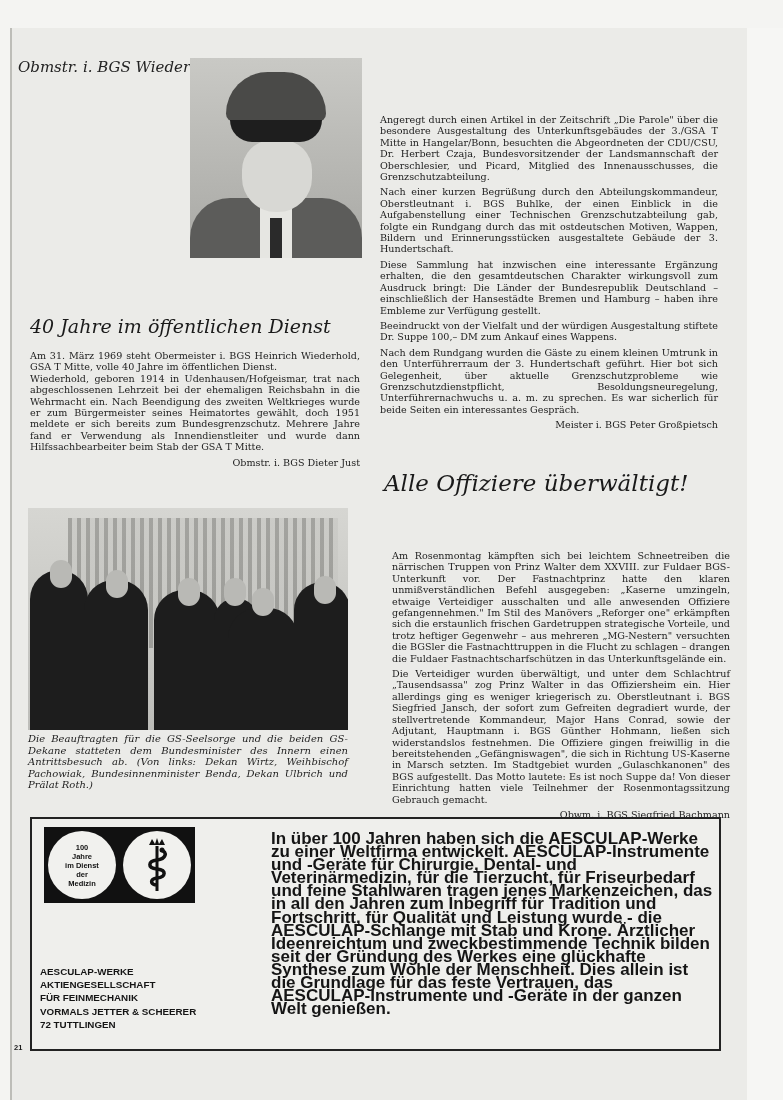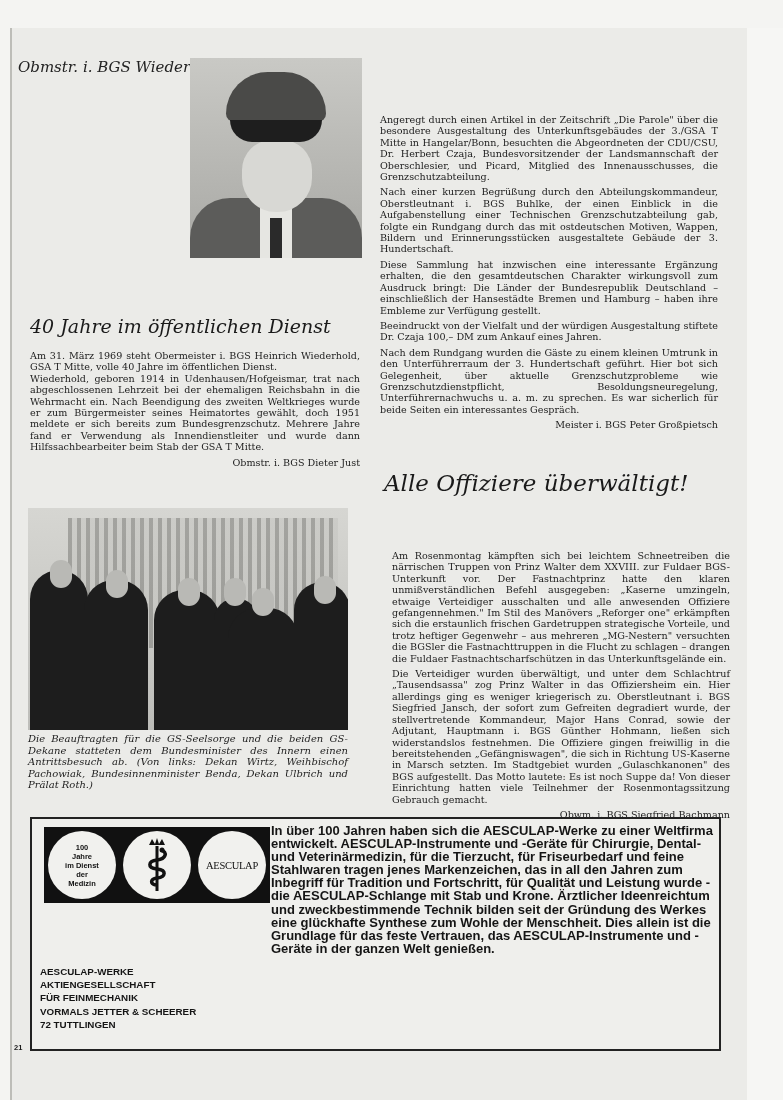--- a/index.html
+++ b/index.html
@@ -56,21 +56,21 @@
   .ad {
     left: 30px; top: 817px; width: 687px; height: 230px;
     border: 2px solid #222; background: #efefec;
     font-family: "Liberation Sans", sans-serif; font-weight: bold;
   }
   .logo-tile { position:absolute; top:8px; width:76px; height:76px; background:#111; }
   .logo-tile .circ { position:absolute; left:4px; top:4px; width:68px; height:68px; border-radius:50%; background:#f1f1ee; display:flex; align-items:center; justify-content:center; text-align:center; }
   .logo1 { left: 12px; } .logo2 { left: 87px; } .logo3 { left: 162px; }
   .logo1 .circ span { font-size: 7.5px; line-height: 9px; color:#111; white-space: pre-line; }
   .logo3 .circ span { font-family: "Liberation Serif", serif; font-weight: normal; font-size: 10.5px; color:#111; letter-spacing:-0.3px; }
-  .ad-text { position:absolute; left:239px; top:5px; width:445px; font-size: 13px; line-height: 13.1px; color:#151515; }
+  .ad-text { position:absolute; left:239px; top:13px; width:445px; font-size: 17px; line-height: 13.1px; color:#151515; }
   .ad-text p { margin: 0 0 7px 0; }
   .ad-address { position:absolute; left:8px; top:146px; font-size: 9.8px; line-height: 13.2px; color:#151515; }
   .page-num { left: 14px; top: 1043px; font-family: "Liberation Sans", sans-serif; font-size: 7.5px; font-weight: bold; }
 </style>
 </head>
 <body>
 
 <div class="page"></div>
 <div class="edge-right"></div>
 
@@ -84,21 +84,21 @@
   <div class="visor"></div>
 </div>
 
 <h2 class="abs title t1">
   <br>
 </h2>
 <div class="abs col colB">
   <p>Angeregt durch einen Artikel in der Zeitschrift „Die Parole" über die besondere Ausgestaltung des Unterkunftsgebäudes der 3./GSA T Mitte in Hangelar/Bonn, besuchten die Abgeordneten der CDU/CSU, Dr. Herbert Czaja, Bundesvorsitzender der Landsmannschaft der Oberschlesier, und Picard, Mitglied des Innenausschusses, die Grenzschutzabteilung.</p>
   <p>Nach einer kurzen Begrüßung durch den Abteilungskommandeur, Oberstleutnant i. BGS Buhlke, der einen Einblick in die Aufgabenstellung einer Technischen Grenzschutzabteilung gab, folgte ein Rundgang durch das mit ostdeutschen Motiven, Wappen, Bildern und Erinnerungsstücken ausgestaltete Gebäude der 3. Hundertschaft.</p>
   <p>Diese Sammlung hat inzwischen eine interessante Ergänzung erhalten, die den gesamtdeutschen Charakter wirkungsvoll zum Ausdruck bringt: Die Länder der Bundesrepublik Deutschland – einschließlich der Hansestädte Bremen und Hamburg – haben ihre Embleme zur Verfügung gestellt.</p>
-  <p>Beeindruckt von der Vielfalt und der würdigen Ausgestaltung stiftete Dr. Czaja 100,– DM zum Ankauf eines Jahren.</p>
+  <p>Beeindruckt von der Vielfalt und der würdigen Ausgestaltung stiftete Dr. Suppe 100,– DM zum Ankauf eines Wappens.</p>
   <p>Nach dem Rundgang wurden die Gäste zu einem kleinen Umtrunk in den Unterführerraum der 3. Hundertschaft geführt. Hier bot sich Gelegenheit, über aktuelle Grenzschutzprobleme wie Grenzschutzdienstpflicht, Besoldungsneuregelung, Unterführernachwuchs u. a. m. zu sprechen. Es war sicherlich für beide Seiten ein interessantes Gespräch.</p>
   <div class="sig">Meister i. BGS Peter Großpietsch</div>
 </div>
 
 <h2 class="abs title t2">40 Jahre im öffentlichen Dienst</h2>
 <div class="abs col colA">
   <p style="margin:0">Am 31. März 1969 steht Obermeister i. BGS Heinrich Wiederhold, GSA T Mitte, volle 40 Jahre im öffentlichen Dienst.</p>
   <p>Wiederhold, geboren 1914 in Udenhausen/Hofgeismar, trat nach abgeschlossenen Lehrzeit bei der ehemaligen Reichsbahn in die Wehrmacht ein. Nach Beendigung des zweiten Weltkrieges wurde er zum Bürgermeister seines Heimatortes gewählt, doch 1951 meldete er sich bereits zum Bundesgrenzschutz. Mehrere Jahre fand er Verwendung als Innendienstleiter und wurde dann Hilfssachbearbeiter beim Stab der GSA T Mitte.</p>
   <div class="sig">Obmstr. i. BGS Dieter Just</div>
 </div>
@@ -140,25 +140,20 @@
   <div class="logo-tile logo2">
     <div class="circ">
       <svg width="34" height="56" viewBox="0 0 34 56">
         <path d="M9 8 L12 2 L15 7 L17 1 L19 7 L22 2 L25 8 Z" fill="#111"></path>
         <rect x="15.5" y="9" width="3" height="45" fill="#111"></rect>
         <path d="M21 13 C28 15,26 22,17 23 C8 24,7 31,17 32 C27 33,26 40,17 41 C10 42,10 47,16 48" stroke="#111" stroke-width="3.5" fill="none"></path>
         <circle cx="22" cy="13" r="2.5" fill="#111"></circle>
       </svg>
     </div>
   </div>
-  <div class="logo-tile logo3">
-    <div class="circ">
-        <span>AESCULAP</span>
-      </div>
-  </div>
 
   <div class="ad-text">
     <p>In über 100 Jahren haben sich die AESCULAP-Werke zu einer Weltfirma entwickelt. AESCULAP-Instrumente und -Geräte für Chirurgie, Dental- und Veterinärmedizin, für die Tierzucht, für Friseurbedarf und feine Stahlwaren tragen jenes Markenzeichen, das in all den Jahren zum Inbegriff für Tradition und Fortschritt, für Qualität und Leistung wurde - die AESCULAP-Schlange mit Stab und Krone. Ärztlicher Ideenreichtum und zweckbestimmende Technik bilden seit der Gründung des Werkes eine glückhafte Synthese zum Wohle der Menschheit. Dies allein ist die Grundlage für das feste Vertrauen, das AESCULAP-Instrumente und -Geräte in der ganzen Welt genießen.</p>
   </div>
 
   <div class="ad-address">
     <div>AESCULAP-WERKE</div>
     <div>AKTIENGESELLSCHAFT</div>
     <div>FÜR FEINMECHANIK</div>
     <div>VORMALS JETTER &amp; SCHEERER</div>

